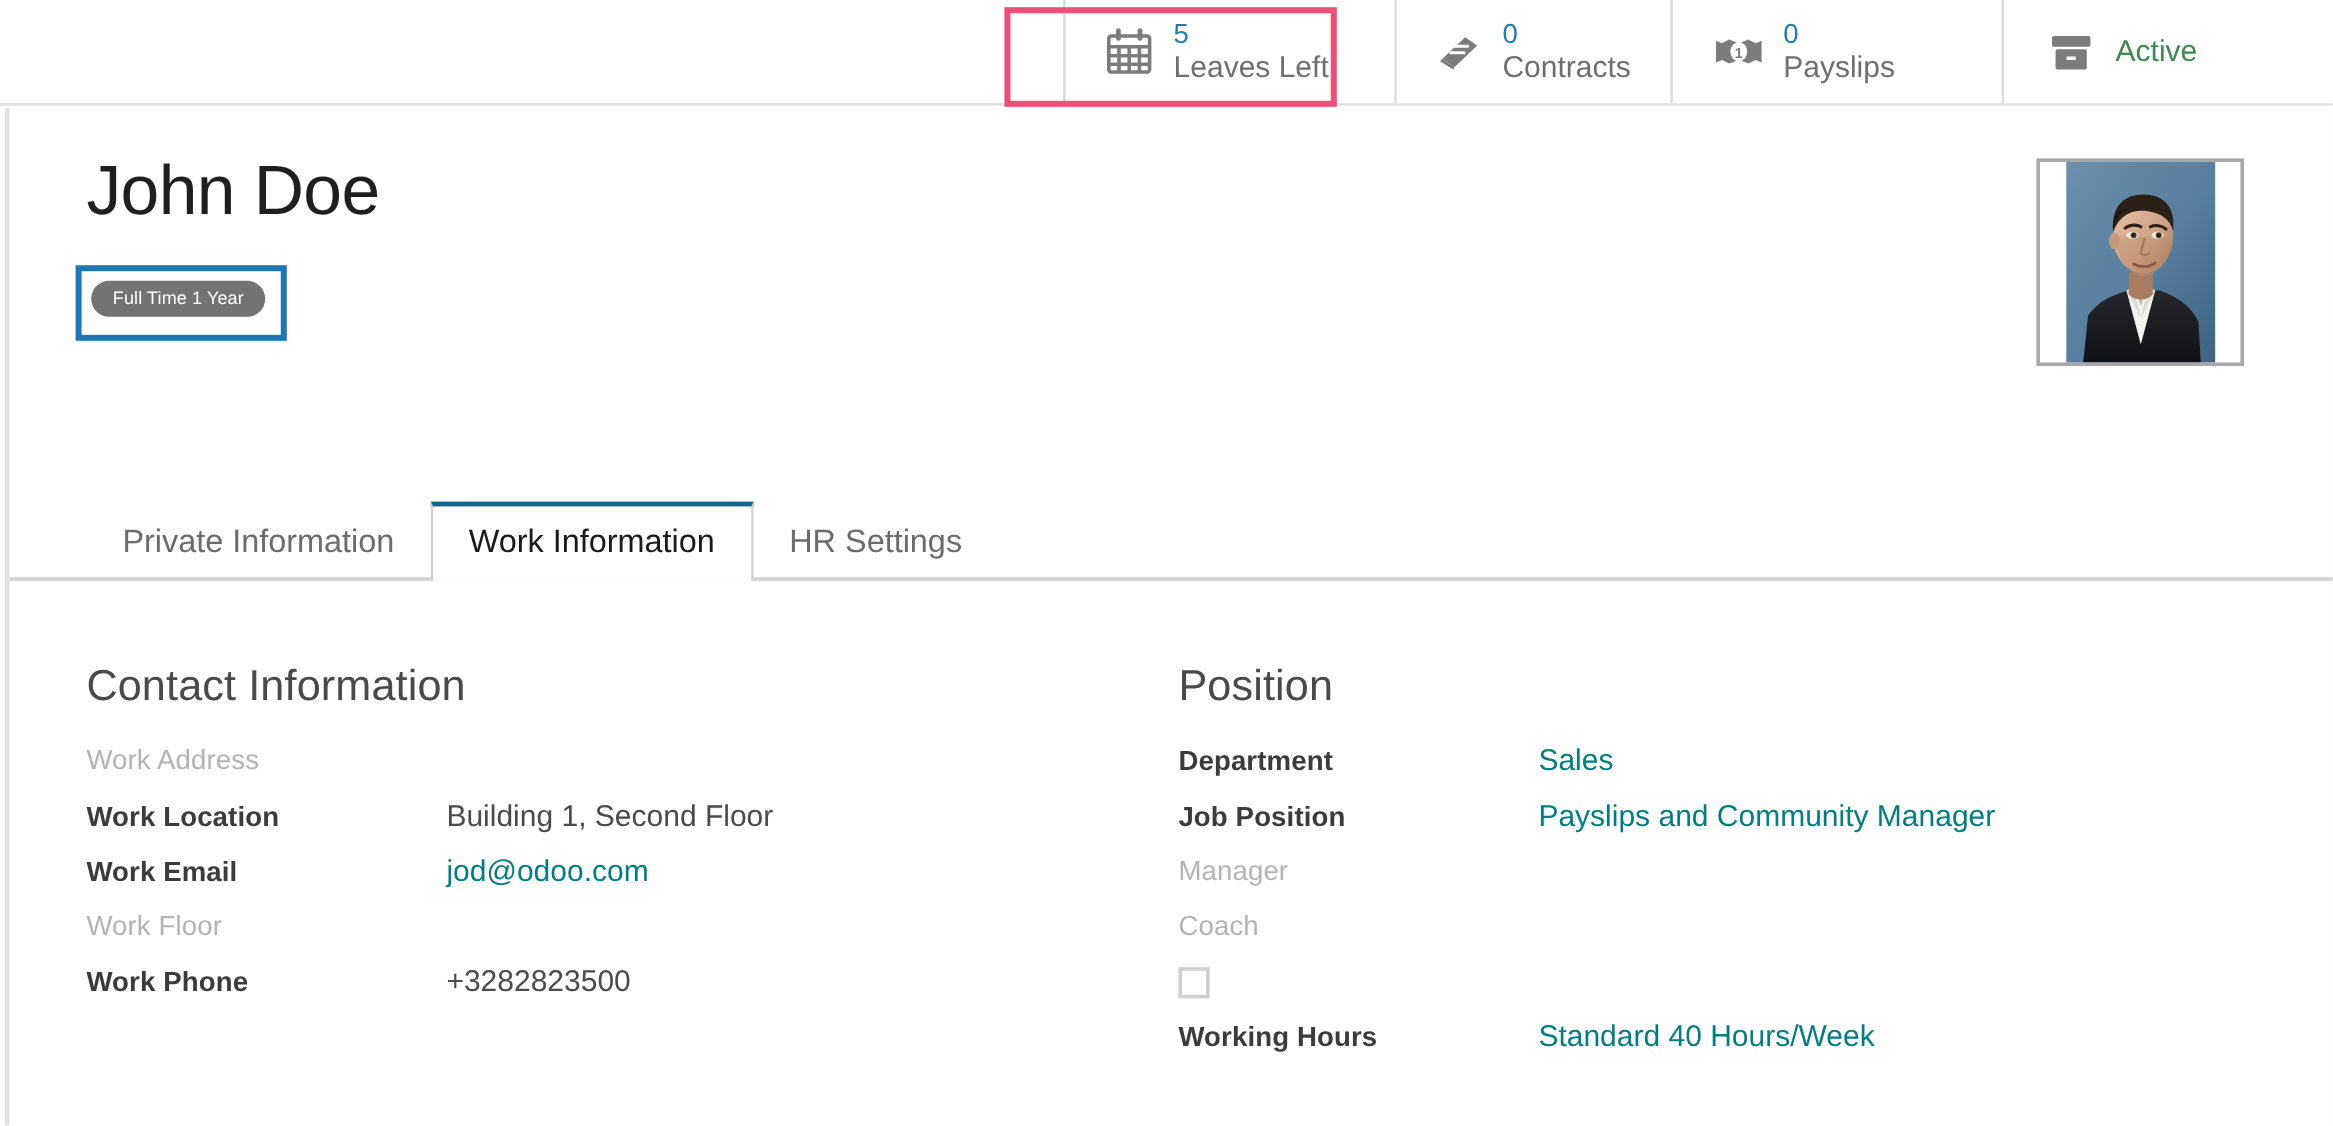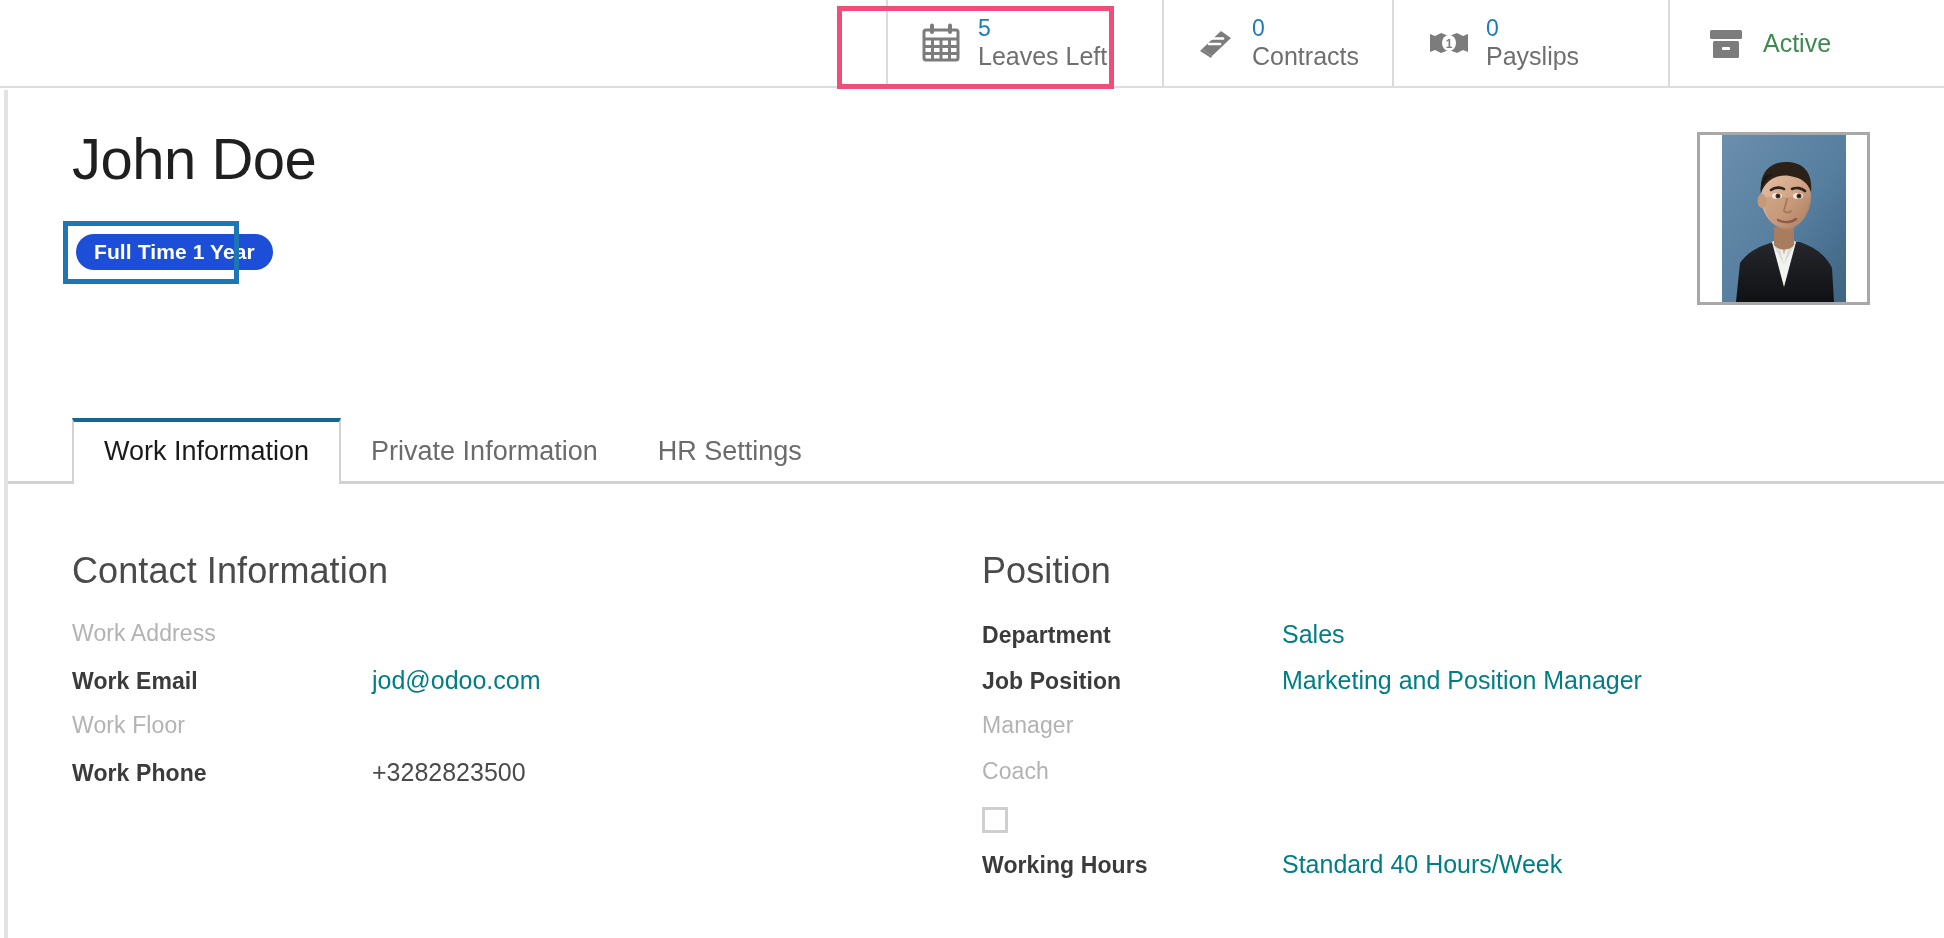--- a/index.html
+++ b/index.html
@@ -140,24 +140,24 @@
     pointer-events: none;
   }
 
   .badge-wrap {
     position: absolute;
     left: 68px;
     top: 144px;
   }
   .badge {
     display: inline-block;
-    background: #1d4ed8;
+    background: #737373;
     color: #ffffff;
-    font-size: 21px;
-    font-weight: bold;
+    font-size: 15px;
+    font-weight: normal;
     border-radius: 18px;
     padding: 7px 18px 8px 18px;
     letter-spacing: 0.1px;
     line-height: 1;
   }
 
   
   .avatar-frame {
     position: absolute;
     right: 74px;
@@ -404,41 +404,45 @@
 
             <path d="M56 85 C61 88 69 88 74 84" stroke="#8a5a47" stroke-width="2.3" fill="none" stroke-linecap="round"></path>
 
             <ellipse cx="40" cy="66" rx="4.5" ry="7" fill="#c59a7b"></ellipse>
           </svg>
         </div>
       </div>
     </div>
 
     <div class="tabs">
+      <div class="tab">
+        <span>Private Information</span>
+      </div>
       <div class="tab active">
         <span>Work Information</span>
       </div>
       <div class="tab">
-        <span>Private Information</span>
-      </div>
-      <div class="tab">
         <span>HR Settings</span>
       </div>
     </div>
 
     <div class="content">
 
       <div class="col">
         <div class="group-title">Contact Information</div>
 
         <div class="field-row">
           <div class="field-label empty">Work Address</div>
           <div class="field-value"></div>
         </div>
 
+        <div class="field-row">
+          <div class="field-label">Work Location</div>
+          <div class="field-value">Building 1, Second Floor</div>
+        </div>
 
         <div class="field-row">
           <div class="field-label">Work Email</div>
           <div class="field-value link">jod@odoo.com</div>
         </div>
 
         <div class="field-row">
           <div class="field-label empty">Work Floor</div>
           <div class="field-value"></div>
         </div>
@@ -452,21 +456,21 @@
       <div class="col right">
         <div class="group-title">Position</div>
 
         <div class="field-row">
           <div class="field-label">Department</div>
           <div class="field-value link">Sales</div>
         </div>
 
         <div class="field-row">
           <div class="field-label">Job Position</div>
-          <div class="field-value link">Marketing and Position Manager</div>
+          <div class="field-value link">Payslips and Community Manager</div>
         </div>
 
         <div class="field-row">
           <div class="field-label empty">Manager</div>
           <div class="field-value"></div>
         </div>
 
         <div class="field-row">
           <div class="field-label empty">Coach</div>
           <div class="field-value"></div>

